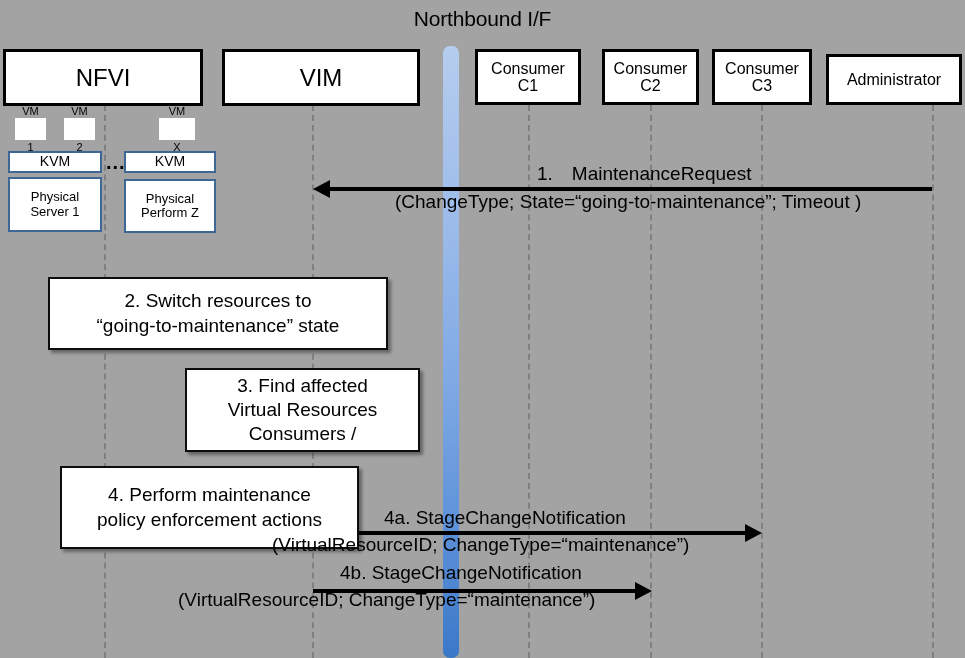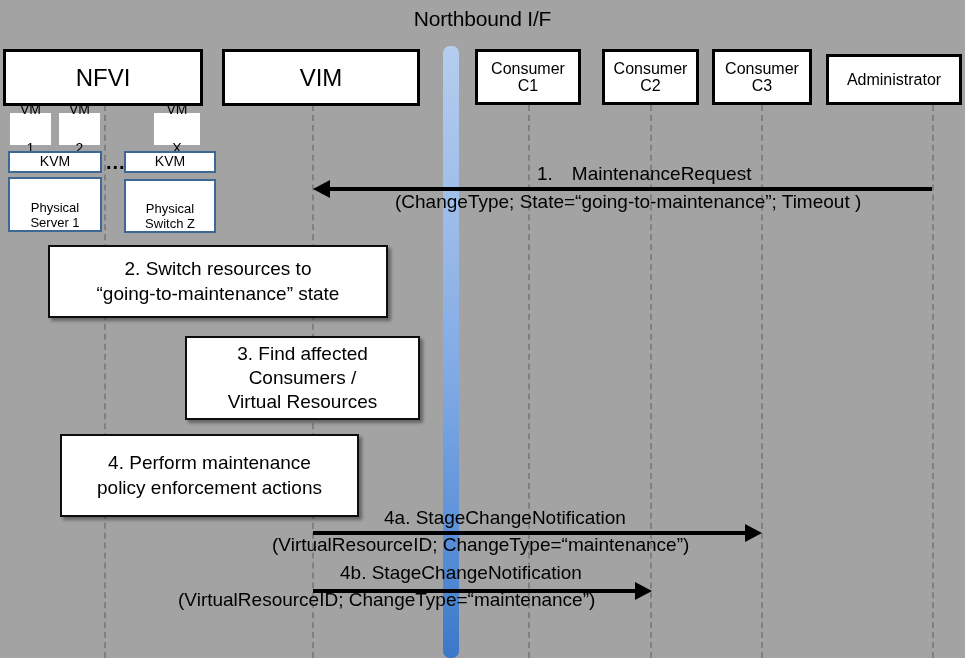--- a/index.html
+++ b/index.html
@@ -64,32 +64,31 @@
     box-sizing: border-box;
     background: #ffffff;
     display: flex;
     align-items: center;
     justify-content: center;
     text-align: center;
     line-height: 1.1;
     z-index: 5;
   }
   .vm-box {
-    border: 2px solid #a3a3a3;
-    font-size: 14px;
+    border: 7px solid #a3a3a3;
+    font-size: 11px;
     gap: 24px;
   }
   .kvm-box {
     border: 2px solid #3f6795;
     font-size: 14px;
   }
   .server-box {
     border: 2px solid #3f6795;
     font-size: 13px;
-    justify-content: flex-end;
   }
   .ellipsis-dots {
     font-size: 20px;
     font-weight: bold;
     letter-spacing: 1px;
     line-height: 1;
     z-index: 6;
   }
 
   
@@ -99,20 +98,21 @@
     box-sizing: border-box;
     display: flex;
     align-items: center;
     justify-content: center;
     text-align: center;
     font-size: 19px;
     line-height: 1.28;
     box-shadow: 3px 3px 3px rgba(0,0,0,0.38);
     z-index: 7;
     padding: 0 6px;
+    margin-top: 32px;
   }
 
   
   .msg-line {
     height: 0;
     border-top: 4px solid #000000;
     z-index: 4;
   }
   .arrow-head {
     width: 0; height: 0;
@@ -199,37 +199,37 @@
 
   <div class="abs nfvi-box vm-box" style="left:152px; top:111px; width:50px; height:36px; flex-direction:column;">
     <span>VM</span>
     <span>X</span>
   </div>
   <div class="abs nfvi-box kvm-box" style="left:124px; top:151px; width:92px; height:22px;">
     <span>KVM</span>
   </div>
   <div class="abs nfvi-box server-box" style="left:124px; top:179px; width:92px; height:54px; flex-direction:column;">
     <span>Physical</span>
-    <span>Switch Z</span>
+    <span>Perform Z</span>
   </div>
 
   <div class="abs msg-line" style="left:330px; top:187px; width:602px;"></div>
   <div class="abs arrow-head left" style="left:313px; top:180px;"></div>
   <div class="abs msg-label" style="left:537px; top:164px;">1. MaintenanceRequest</div>
   <div class="abs msg-label" style="left:395px; top:192px;">(ChangeType; State=“going-to-maintenance”; Timeout )</div>
 
   <div class="abs action-box" style="left:48px; top:245px; width:340px; height:73px; flex-direction:column;">
     <span>2. Switch resources to</span>
     <span>“going-to-maintenance” state</span>
   </div>
 
   <div class="abs action-box" style="left:185px; top:336px; width:235px; height:84px; flex-direction:column;">
     <span>3. Find affected</span>
+    <span>Virtual Resources</span>
     <span>Consumers /</span>
-    <span>Virtual Resources</span>
   </div>
 
   <div class="abs action-box" style="left:60px; top:434px; width:299px; height:83px; flex-direction:column;">
     <span>4. Perform maintenance</span>
     <span>policy enforcement actions</span>
   </div>
 
   <div class="abs msg-line" style="left:313px; top:531px; width:432px;"></div>
   <div class="abs arrow-head right" style="left:745px; top:524px;"></div>
   <div class="abs msg-label" style="left:384px; top:508px;">4a. StageChangeNotification</div>

